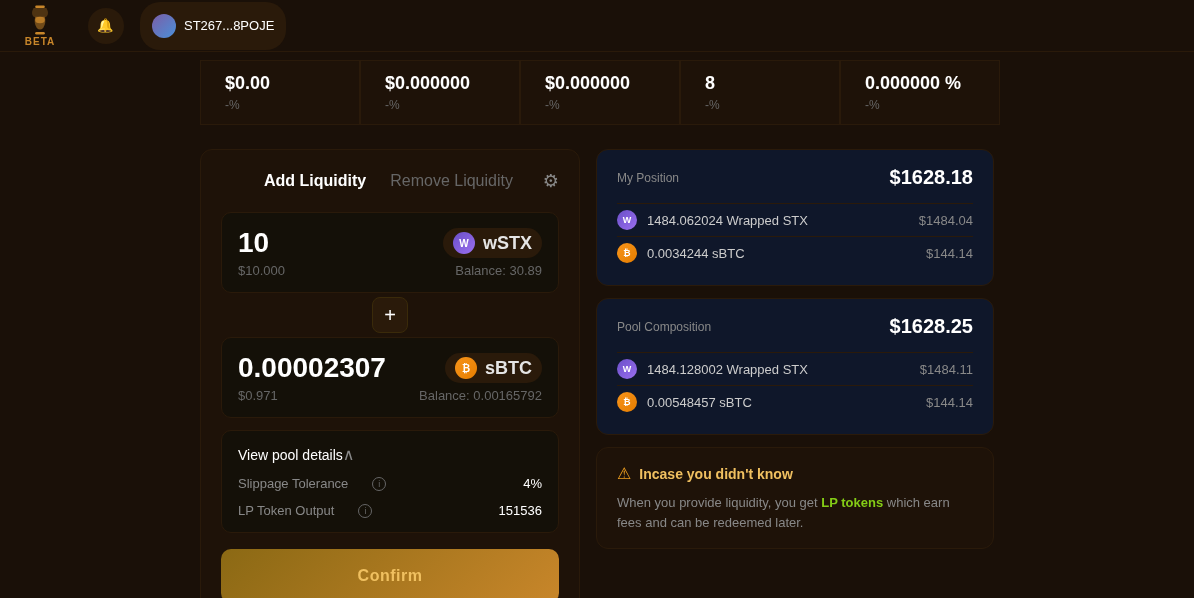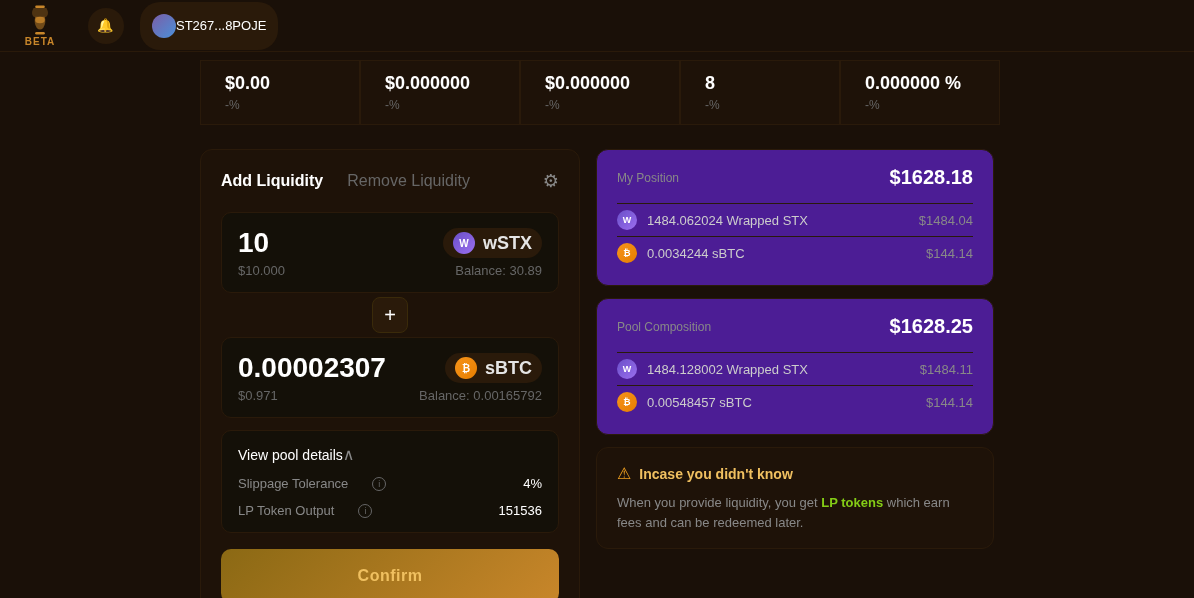--- a/index.html
+++ b/index.html
@@ -77,20 +77,21 @@
       cursor: pointer;
       color: #fff;
     }
     .user-btn {
       background: #2a1a0a;
       border: none;
       border-radius: 20px;
       padding: 12px 12px;
       display: flex;
       align-items: center;
+      gap: 8px;
       cursor: pointer;
       color: #fff;
       font-size: 13px;
     }
     .user-avatar {
       width: 24px;
       height: 24px;
       border-radius: 50%;
       background: linear-gradient(135deg, #7b5ea7, #4a90d9);
     }
@@ -138,20 +139,21 @@
     .panel-tabs {
       display: flex;
       align-items: center;
       margin-bottom: 20px;
     }
     .tab-active {
       color: #fff;
       font-size: 16px;
       font-weight: 600;
       cursor: pointer;
+      margin-left: 43px;
     }
     .tab-inactive {
       color: #666;
       font-size: 16px;
       margin-left: 24px;
       cursor: pointer;
     }
     .settings-btn {
       margin-left: auto;
       background: none;
@@ -319,21 +321,21 @@
 
     
     .right-panel {
       flex: 1;
       display: flex;
       flex-direction: column;
       gap: 12px;
     }
 
     .info-card {
-      background: #4c1d95;
+      background: #0f172a;
       border: 1px solid #2a1a0a;
       border-radius: 12px;
       padding: 16px 20px;
     }
 
     .card-header {
       display: flex;
       justify-content: space-between;
       align-items: center;
       margin-bottom: 14px;

